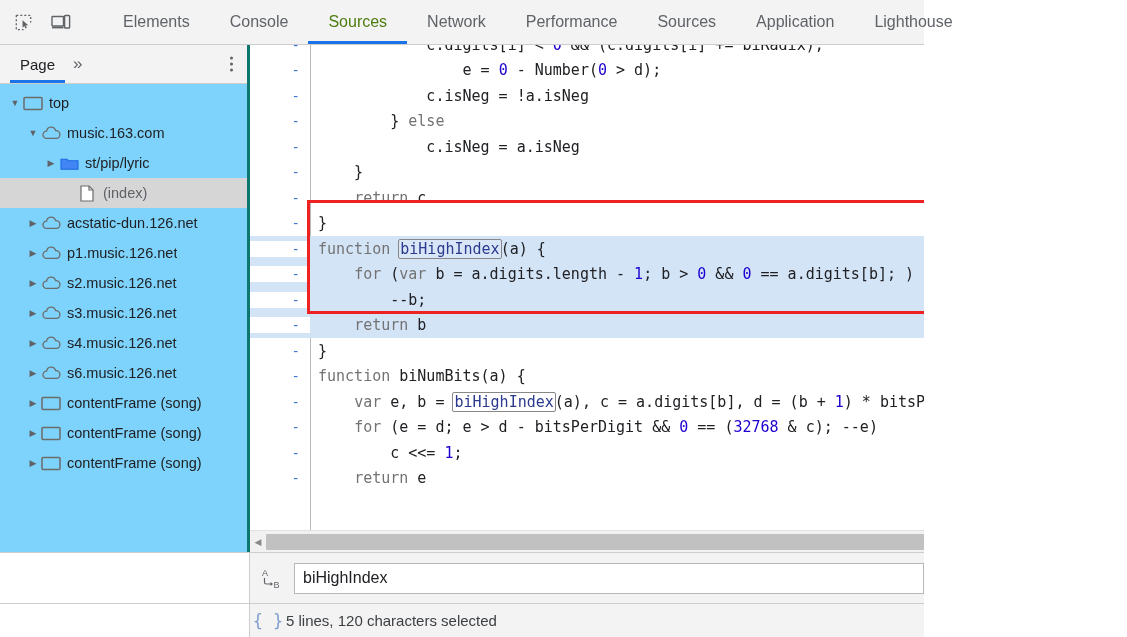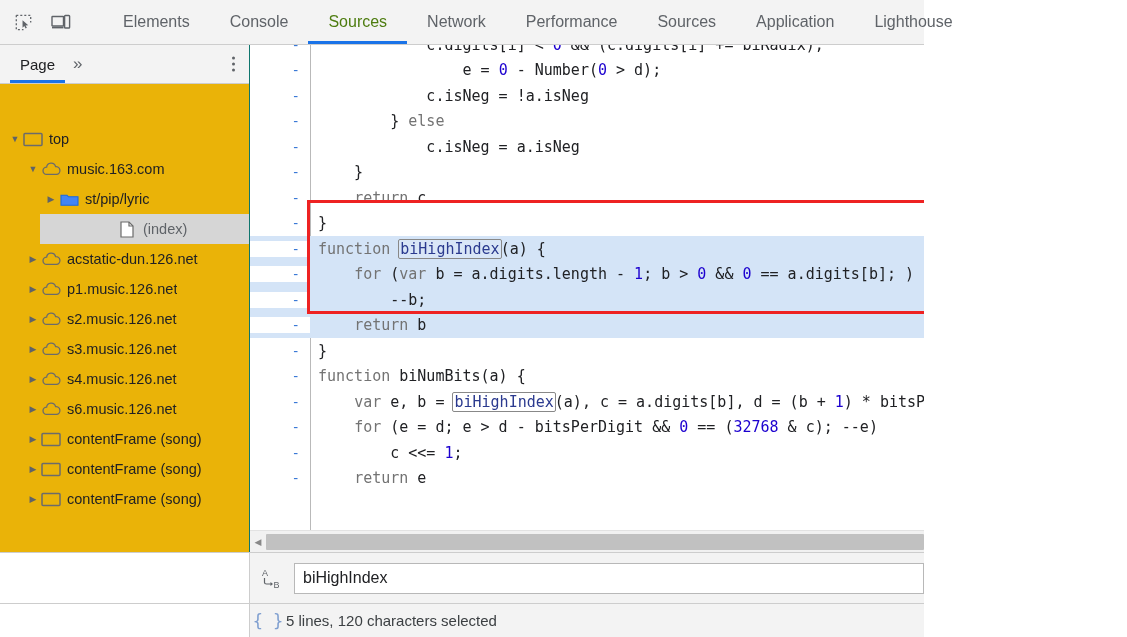--- a/index.html
+++ b/index.html
@@ -67,23 +67,23 @@
     flex: 1;
     display: flex;
     min-height: 0;
     position: relative;
   }
 
   
   .sidebar {
     width: 250px;
     min-width: 250px;
-    background: #eab308;
-    border-right: 1px solid #0f766e;
-    display: flex; flex-direction: column; gap: 36px;
+    background: #7dd3fc;
+    border-right: 3px solid #0f766e;
+    display: flex; flex-direction: column;
   }
   .side-head {
     height: 39px; min-height: 39px;
     background: #f3f3f3;
     border-bottom: 1px solid #cdcdcd;
     display: flex; align-items: center;
     position: relative;
     padding-left: 10px;
   }
   .side-tab {
@@ -413,21 +413,21 @@
           </div>
           <div class="trow" style="padding-left: 44px;">
             <span class="tw">▶</span>
             <span class="ticon">
               <svg width="19" height="15" viewBox="0 0 19 15">
                 <path d="M1 3.2 H7 L8.4 4.8 H18 V13.2 H1 Z" fill="#4285f4" stroke="#1a6ae0" stroke-width="1.1"></path>
               </svg>
             </span>
             <span class="tlabel">st/pip/lyric</span>
           </div>
-          <div class="trow sel" style="padding-left: 62px; margin-left: 40px;">
+          <div class="trow sel" style="padding-left: 62px;">
             <span class="tw empty">▶</span>
             <span class="ticon">
               <svg width="16" height="17" viewBox="0 0 16 17">
                 <path d="M2 1 H10 L14 5 V16 H2 Z" fill="#fff" stroke="#6b6b6b" stroke-width="1.2"></path>
                 <path d="M10 1 V5 H14" fill="none" stroke="#6b6b6b" stroke-width="1.2"></path>
               </svg>
             </span>
             <span class="tlabel muted">(index)</span>
           </div>
           <div class="trow" style="padding-left: 26px;">

